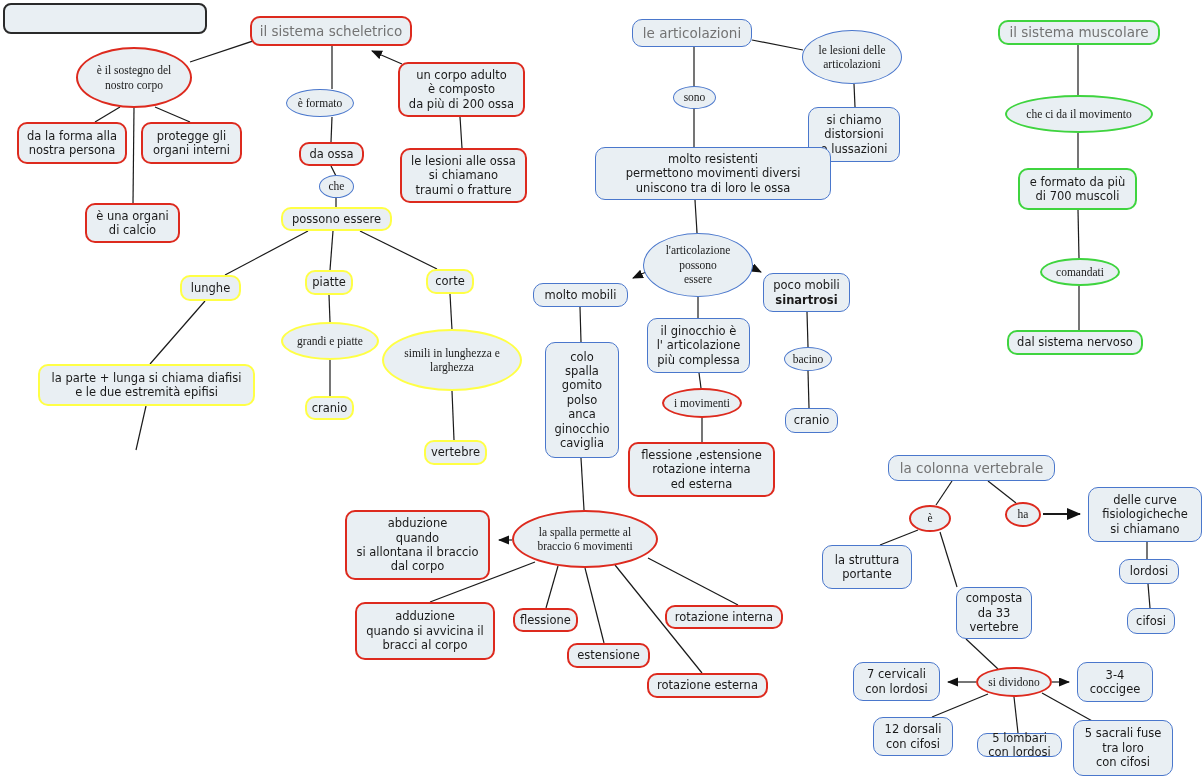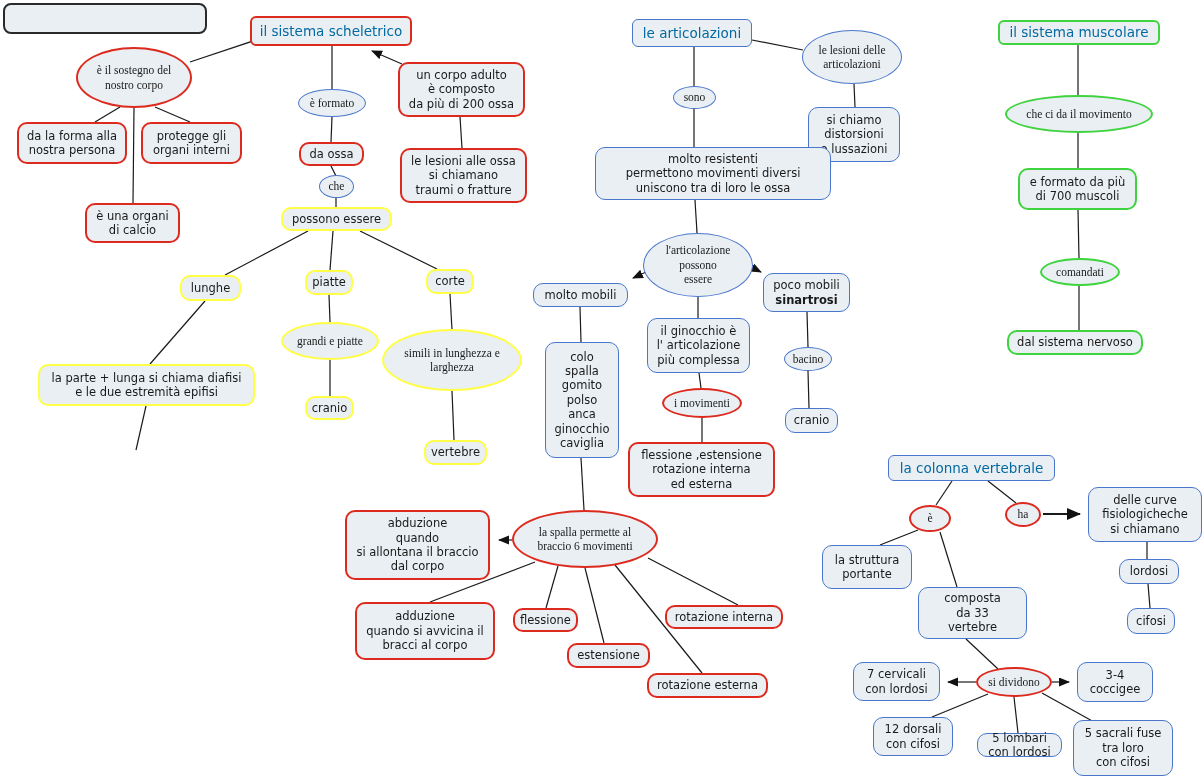--- a/index.html
+++ b/index.html
@@ -8,21 +8,21 @@
   #wires{position:absolute;left:0;top:0;z-index:0;}
   .node{position:absolute;z-index:1;box-sizing:border-box;display:flex;align-items:center;justify-content:center;
         text-align:center;background:#e9eff3;font-size:11.5px;line-height:1.25;white-space:pre-line;padding:1px 3px;}
   .rect{border-radius:10px;}
   .ell{border-radius:50%;font-family:Liberation Serif, serif;}
   .b-red{border:2px solid #dd2a1e;}
   .b-blue{border:1.4px solid #4a77cc;}
   .b-yellow{border:2px solid #ffff45;}
   .b-green{border:2px solid #3fd43f;}
   .b-black{border:2px solid #2a2a2a;border-radius:8px;}
-  .t-red{color:#0369a1;border-radius:6px;}
+  .t-red{color:#737373;}
   .hdr{font-size:13.5px;}
   .title-box{font-size:16px;font-weight:bold;text-decoration:underline;justify-content:flex-start;padding-left:10px;}
   .italic{}
   .col{flex-direction:column;}
 </style>
 </head>
 <body>
 
 <div id="canvas">
 
@@ -104,21 +104,21 @@
 
   <div class="node rect b-red t-red hdr" style="left:250px;top:16px;width:162px;height:30px">il sistema scheletrico</div>
   <div class="node ell b-red" style="left:76px;top:47px;width:116px;height:61px">è il sostegno del
 nostro corpo</div>
   <div class="node rect b-red" style="left:17px;top:122px;width:110px;height:42px">da la forma alla
 nostra persona</div>
   <div class="node rect b-red" style="left:141px;top:122px;width:101px;height:42px">protegge gli
 organi interni</div>
   <div class="node rect b-red" style="left:85px;top:203px;width:95px;height:40px">è una organi
 di calcio</div>
-  <div class="node ell b-blue" style="left:298px;top:89px;width:68px;height:28px">è formato</div>
+  <div class="node ell b-blue" style="left:286px;top:89px;width:68px;height:28px">è formato</div>
   <div class="node rect b-red" style="left:299px;top:142px;width:65px;height:24px">da ossa</div>
   <div class="node ell b-blue" style="left:319px;top:175px;width:35px;height:23px">che</div>
   <div class="node rect b-yellow" style="left:281px;top:207px;width:111px;height:24px">possono essere</div>
   <div class="node rect b-red" style="left:398px;top:62px;width:127px;height:55px">un corpo adulto
 è composto
 da più di 200 ossa</div>
   <div class="node rect b-red" style="left:400px;top:148px;width:127px;height:55px">le lesioni alle ossa
 si chiamano
 traumi o fratture</div>
   <div class="node rect b-yellow" style="left:180px;top:275px;width:61px;height:26px">lunghe</div>
@@ -189,21 +189,21 @@
   <div class="node rect b-red" style="left:647px;top:673px;width:121px;height:25px">rotazione esterna</div>
 
   <div class="node rect b-blue t-red hdr" style="left:888px;top:455px;width:167px;height:26px">la colonna vertebrale</div>
   <div class="node ell b-red" style="left:909px;top:505px;width:42px;height:27px">è</div>
   <div class="node ell b-red" style="left:1005px;top:502px;width:36px;height:25px">ha</div>
   <div class="node rect b-blue italic" style="left:1088px;top:487px;width:114px;height:55px">delle curve
 fisiologicheche
 si chiamano</div>
   <div class="node rect b-blue italic" style="left:822px;top:545px;width:90px;height:44px">la struttura
 portante</div>
-  <div class="node rect b-blue italic" style="left:918px;top:587px;width:109px;height:52px">composta
+  <div class="node rect b-blue italic" style="left:956px;top:587px;width:76px;height:52px">composta
 da 33
 vertebre</div>
   <div class="node rect b-blue" style="left:1119px;top:559px;width:60px;height:25px">lordosi</div>
   <div class="node rect b-blue italic" style="left:1127px;top:608px;width:48px;height:26px">cifosi</div>
   <div class="node ell b-red" style="left:976px;top:667px;width:76px;height:30px">si dividono</div>
   <div class="node rect b-blue italic" style="left:853px;top:662px;width:87px;height:39px">7 cervicali
 con lordosi</div>
   <div class="node rect b-blue italic" style="left:1077px;top:662px;width:76px;height:40px">3-4
 coccigee</div>
   <div class="node rect b-blue italic" style="left:873px;top:717px;width:80px;height:39px">12 dorsali

